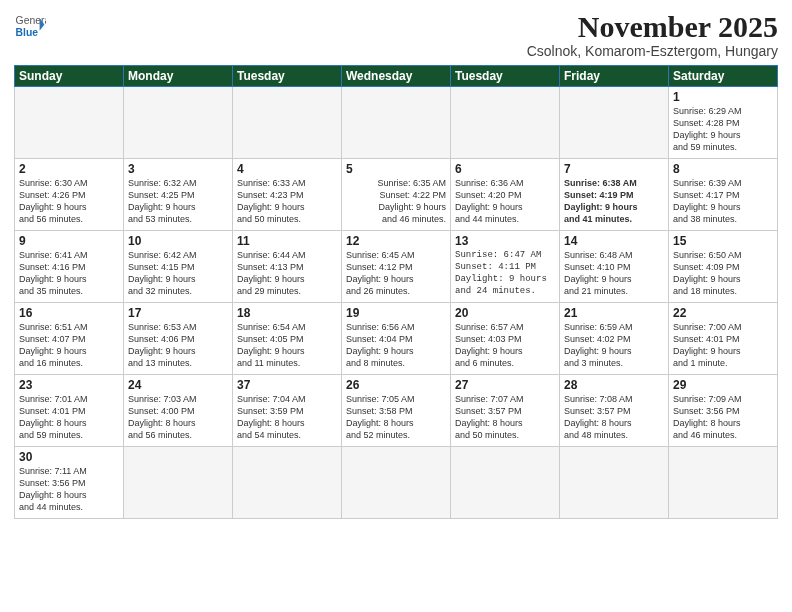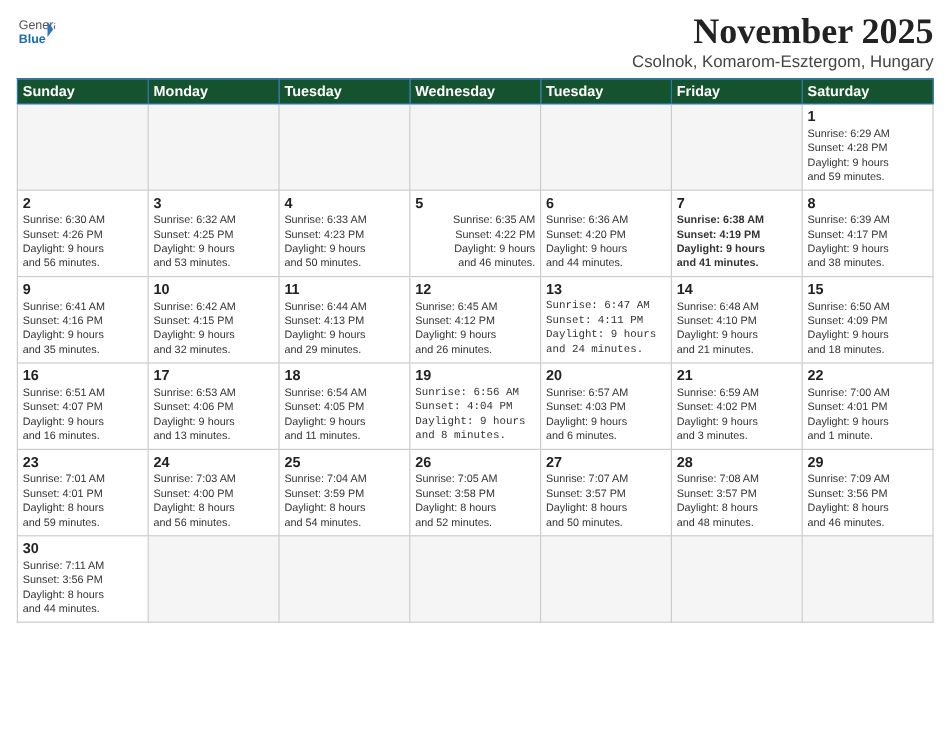--- a/index.html
+++ b/index.html
@@ -255,21 +255,21 @@
           </td>
           <td>
             <span class="day-number">18</span>
             <div class="day-info" style="white-space: pre-line;">Sunrise: 6:54 AM
 Sunset: 4:05 PM
 Daylight: 9 hours
 and 11 minutes.</div>
           </td>
           <td>
             <span class="day-number">19</span>
-            <div class="day-info" style="white-space: pre-line; font-family: Liberation Mono, monospace;">Sunrise: 6:56 AM
+            <div class="day-info" style="white-space: pre-line;">Sunrise: 6:56 AM
 Sunset: 4:04 PM
 Daylight: 9 hours
 and 8 minutes.</div>
           </td>
           <td>
             <span class="day-number">20</span>
             <div class="day-info" style="white-space: pre-line;">Sunrise: 6:57 AM
 Sunset: 4:03 PM
 Daylight: 9 hours
 and 6 minutes.</div>
@@ -298,21 +298,21 @@
 and 59 minutes.</div>
           </td>
           <td>
             <span class="day-number">24</span>
             <div class="day-info" style="white-space: pre-line;">Sunrise: 7:03 AM
 Sunset: 4:00 PM
 Daylight: 8 hours
 and 56 minutes.</div>
           </td>
           <td>
-            <span class="day-number">25</span>
+            <span class="day-number">37</span>
             <div class="day-info" style="white-space: pre-line;">Sunrise: 7:04 AM
 Sunset: 3:59 PM
 Daylight: 8 hours
 and 54 minutes.</div>
           </td>
           <td>
             <span class="day-number">26</span>
             <div class="day-info" style="white-space: pre-line;">Sunrise: 7:05 AM
 Sunset: 3:58 PM
 Daylight: 8 hours

